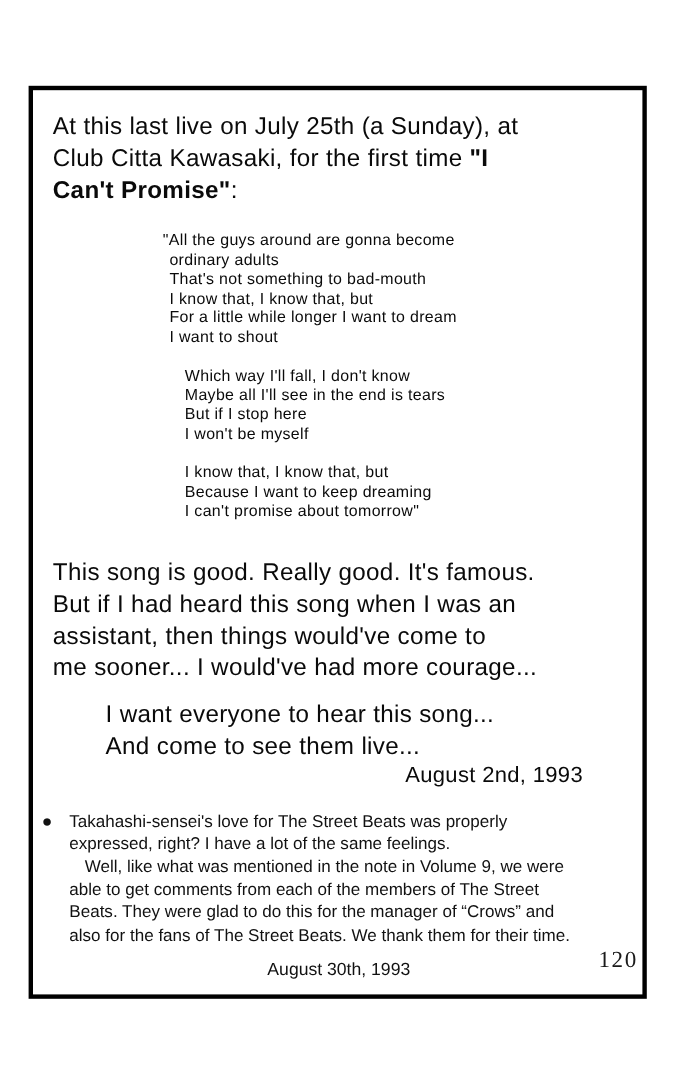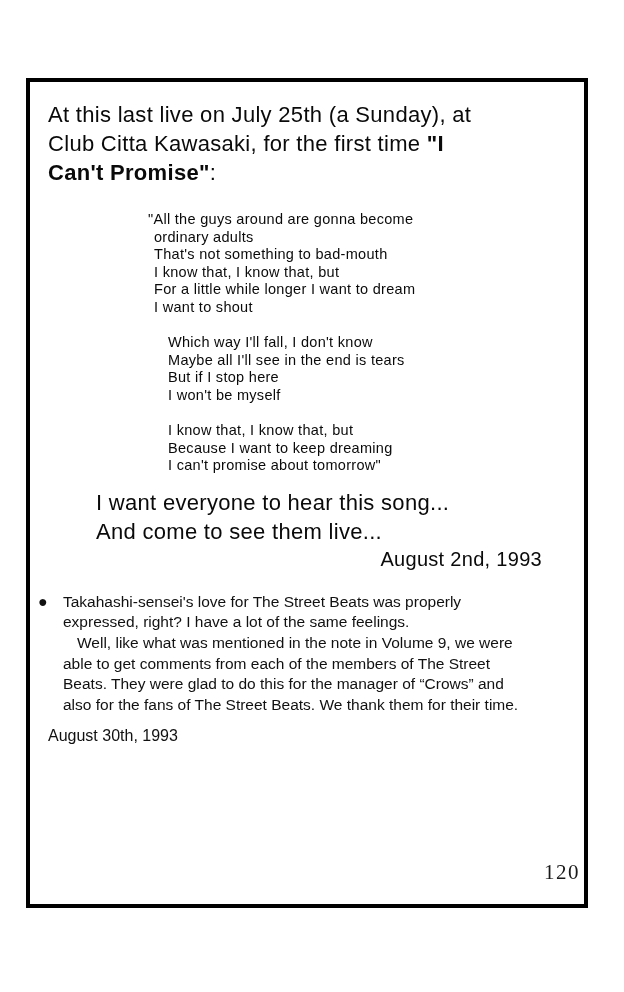--- a/index.html
+++ b/index.html
@@ -18,21 +18,21 @@
     color: #000000;
   }
   .frame {
     position: absolute;
     left: 26px;
     top: 78px;
     width: 562px;
     height: 830px;
     box-sizing: border-box;
     border: 4px solid #000000;
-    padding: 18px 4px 0 18px;
+    padding: 18px 16px 0 18px;
     background: #ffffff;
   }
   .handwriting {
     font-family: "Liberation Sans", sans-serif;
     color: #0a0a0a;
     letter-spacing: 0.3px;
   }
   .intro {
     font-size: 22px;
     line-height: 29px;
@@ -84,21 +84,21 @@
     font-size: 16px;
     line-height: 20.7px;
   }
   .note-para { white-space: pre-line; }
   .note-para.indent { text-indent: 14px; }
   .date-printed {
     margin-top: 10px;
     font-family: "Liberation Sans", sans-serif;
     font-size: 16px;
     line-height: 20px;
-    text-align: left;
+    text-align: center;
     color: #111111;
   }
   .page-number {
     position: absolute;
     right: 44px;
     top: 860px;
     font-family: "Liberation Serif", serif;
     font-size: 21px;
     letter-spacing: 1.5px;
     color: #1a1a1a;
@@ -125,20 +125,24 @@
 I want to shout</div>
       <div class="stanza">Which way I'll fall, I don't know
 Maybe all I'll see in the end is tears
 But if I stop here
 I won't be myself</div>
       <div class="stanza">I know that, I know that, but
 Because I want to keep dreaming
 I can't promise about tomorrow"</div>
     </div>
 
+    <div class="para first-para handwriting">This song is good. Really good. It's famous.
+But if I had heard this song when I was an
+assistant, then things would've come to
+me sooner... I would've had more courage...</div>
     <div class="para second-para handwriting">I want everyone to hear this song...
 And come to see them live...</div>
 
     <div class="date-handwritten handwriting">August 2nd, 1993</div>
 
     <div class="editor-note">
       <span class="bullet">●</span>
       <div class="note-para">Takahashi-sensei's love for The Street Beats was properly
 expressed, right? I have a lot of the same feelings.</div>
       <div class="note-para indent">Well, like what was mentioned in the note in Volume 9, we were

